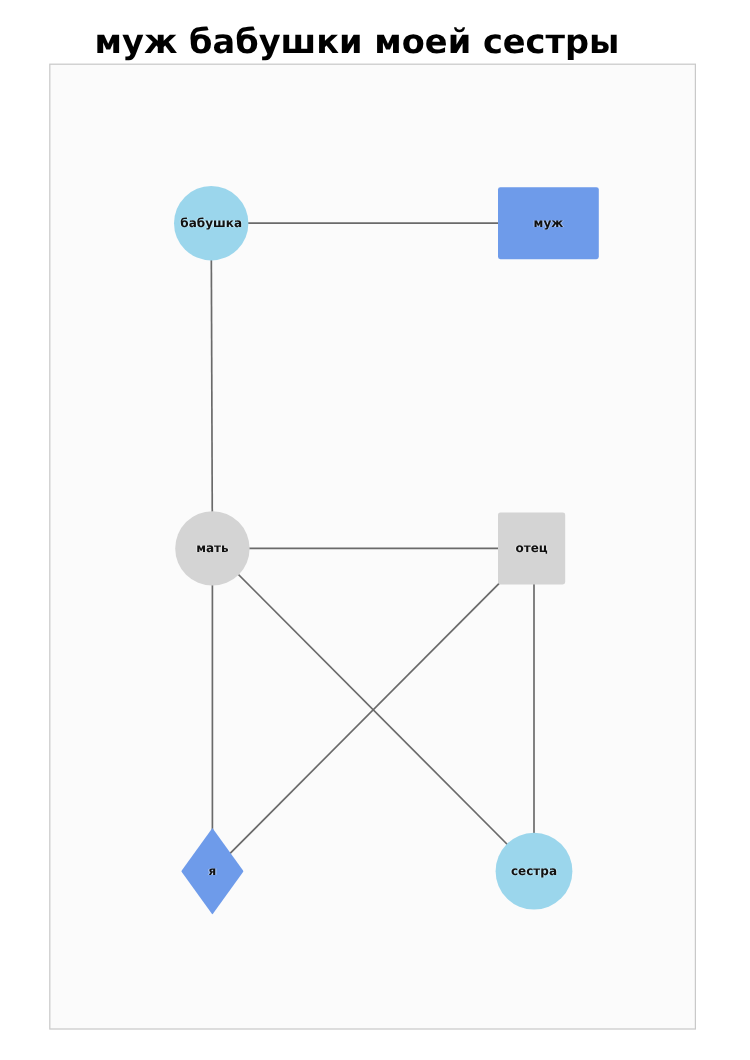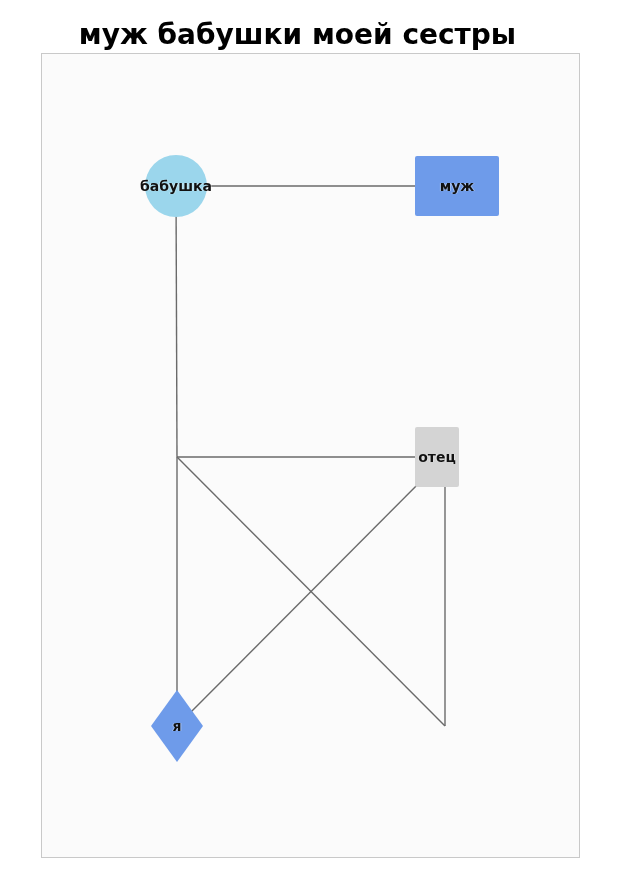--- a/index.html
+++ b/index.html
@@ -53,21 +53,21 @@
     height: 883px;
   }
   .node {
     position: absolute;
     display: flex;
     align-items: center;
     justify-content: center;
   }
   .node .node-label {
     font-family: "DejaVu Sans", sans-serif;
-    font-size: 14px;
+    font-size: 10px;
     font-weight: bold;
     color: #111111;
     white-space: nowrap;
     position: relative;
     z-index: 5;
     text-shadow:
       -1px 0 0 rgba(255,255,255,0.35),
        1px 0 0 rgba(255,255,255,0.35);
   }
   .shape {
@@ -112,27 +112,35 @@
 
   <div class="graph-layer" id="node-layer">
       <div class="node" style="left: 145px; top: 155px; width: 62px; height: 62px;">
         <div class="shape shape-circle" style="background: rgb(155, 214, 236);"></div>
         <span class="node-label">бабушка</span>
       </div>
       <div class="node" style="left: 415px; top: 156px; width: 84px; height: 60px;">
         <div class="shape shape-square" style="background: rgb(110, 155, 234);"></div>
         <span class="node-label">муж</span>
       </div>
-      <div class="node" style="left: 415px; top: 427px; width: 44px; height: 60px;">
+      <div class="node" style="left: 146px; top: 426px; width: 62px; height: 62px;">
+        <div class="shape shape-circle" style="background: rgb(212, 212, 212);"></div>
+        <span class="node-label">мать</span>
+      </div>
+      <div class="node" style="left: 415px; top: 427px; width: 56px; height: 60px;">
         <div class="shape shape-square" style="background: rgb(212, 212, 212);"></div>
         <span class="node-label">отец</span>
       </div>
       <div class="node" style="left: 151px; top: 690px; width: 52px; height: 72px;">
         <div class="diamond-wrap">
           <svg width="52" height="72" viewBox="0 0 52 72" style="position: absolute; left: 0px; top: 0px;">
             <polygon points="26,0 52,36 26,72 0,36" fill="#6e9bea"></polygon>
           </svg>
         </div>
         <span class="node-label">я</span>
       </div>
+      <div class="node" style="left: 413px; top: 694px; width: 64px; height: 64px;">
+        <div class="shape shape-circle" style="background: rgb(155, 214, 236);"></div>
+        <span class="node-label">сестра</span>
+      </div>
     </div>
 
 </div>
 
 </body></html>

